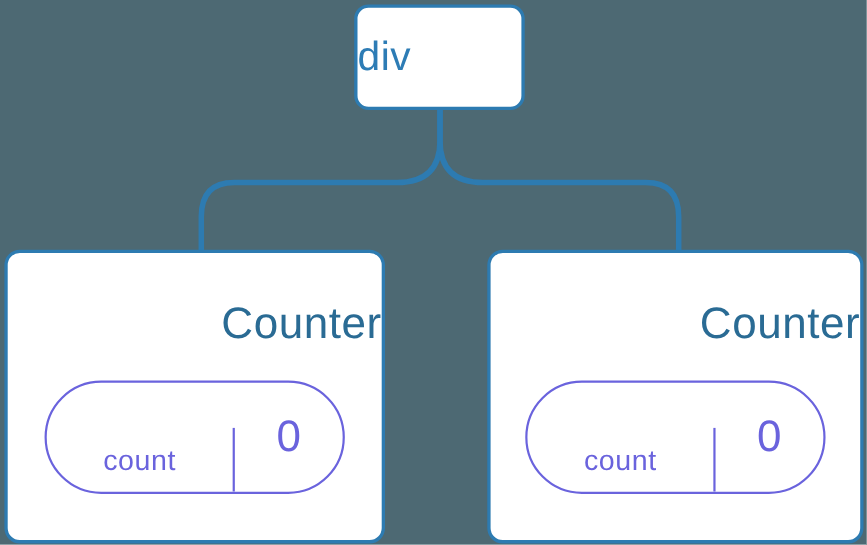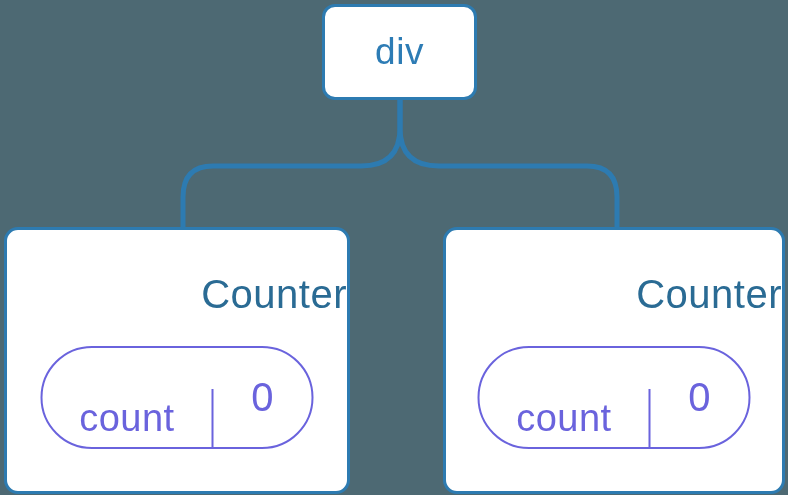--- a/index.html
+++ b/index.html
@@ -31,21 +31,21 @@
     stroke: var(--line-blue);
     stroke-width: 5;
   }
   .root-node {
     position: absolute;
     left: 322px; top: 4px;
     width: 155px; height: 96px;
     background: var(--card-white);
     border: 3px solid var(--line-blue);
     border-radius: 13px;
-    display: flex; align-items: center; justify-content: center;
+    display: flex; align-items: center; 
     color: var(--node-label-blue);
     font-size: 37px;
     letter-spacing: 0.5px;
   }
   .card {
     position: absolute;
     top: 227px;
     height: 267px;
     background: var(--card-white);
     border: 3px solid var(--line-blue);
@@ -72,21 +72,21 @@
     border-radius: 52px;
     display: flex;
     background: var(--card-white);
     color: var(--state-indigo);
     overflow: hidden;
   }
   .state-key {
     width: 63.5%;
     display: flex; align-items: center; justify-content: center;
     border-right: 2.5px solid var(--state-indigo);
-    font-size: 38px;
+    font-size: 26px;
     letter-spacing: 0.5px;
     margin-top: 41px;
   }
   .state-value {
     flex: 1;
     display: flex; align-items: center; justify-content: center;
     font-size: 40px;
   }
 </style>
 </head>

